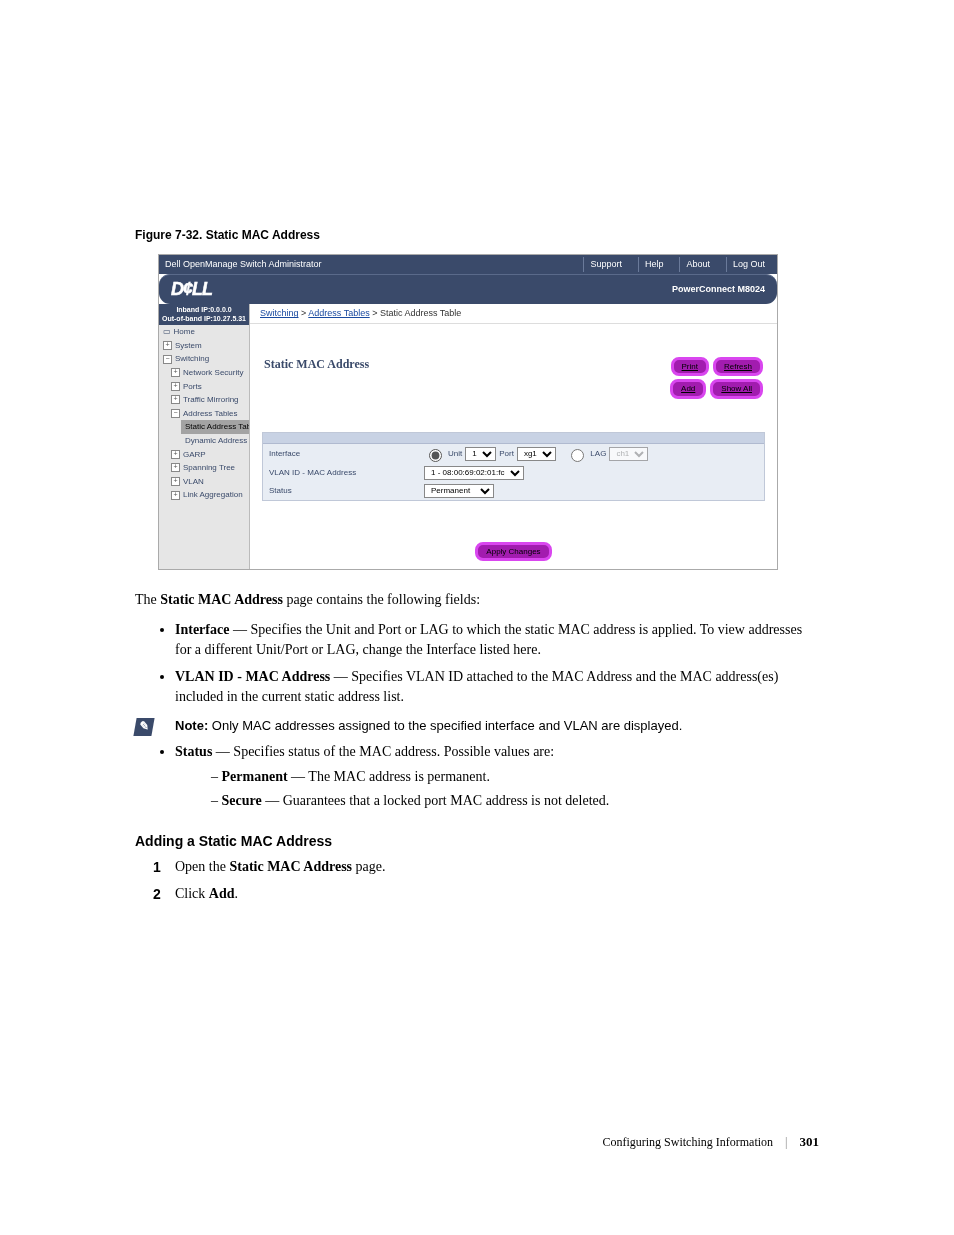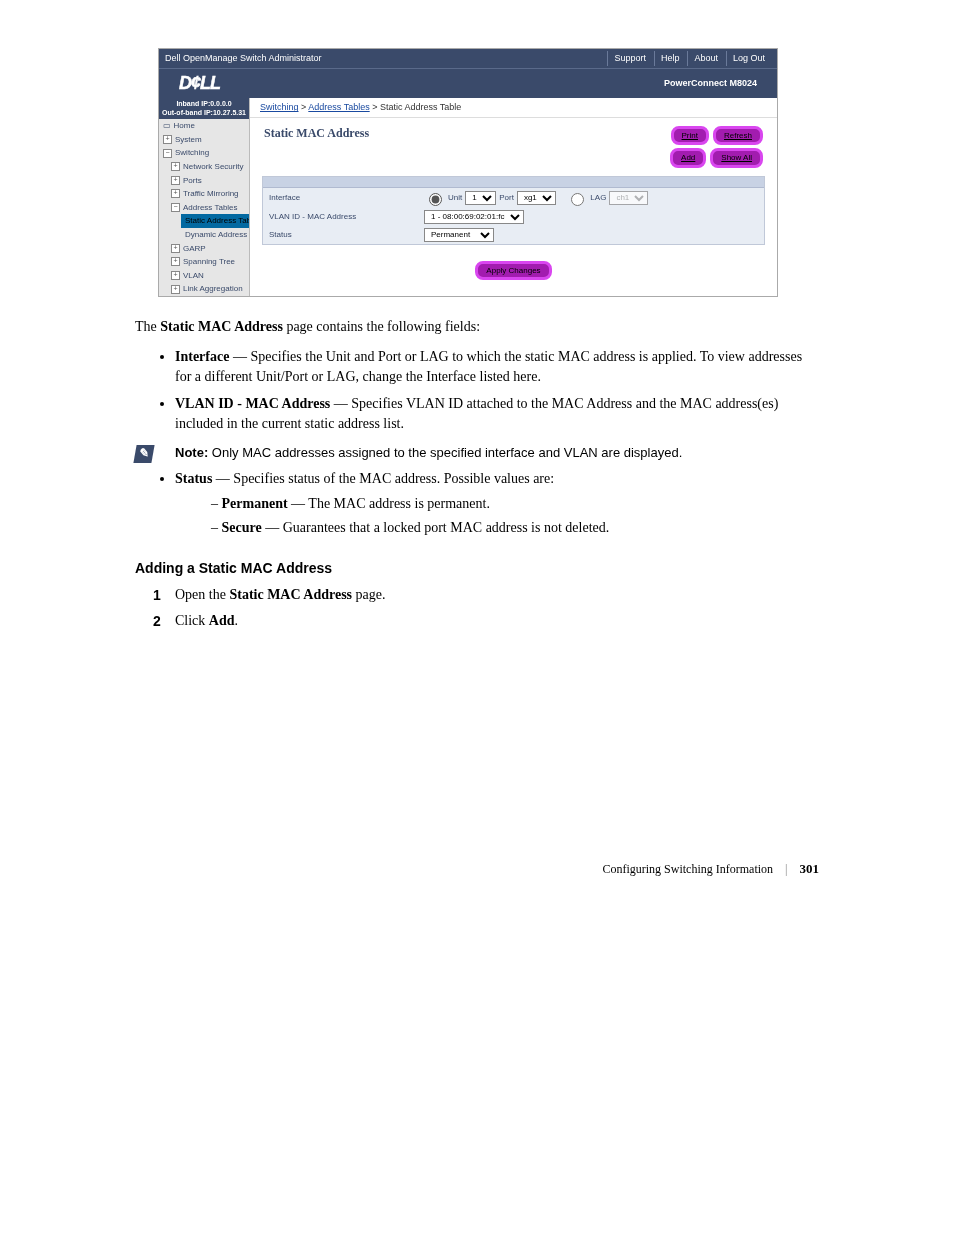--- a/index.html
+++ b/index.html
@@ -34,34 +34,35 @@
   }
   .ss-titlebar {
     background: #3a4a6a;
     color: #fff;
     display: flex;
     align-items: center;
     justify-content: space-between;
     padding: 2px 6px;
     font-size: 9px;
   }
-  .ss-title-right { display: flex; gap: 2px; }
+  .ss-title-right { display: flex; gap: 10px; }
   .ss-title-right span {
     padding: 2px 6px;
     border-left: 1px solid #6a7a9a;
     cursor: pointer;
   }
   .ss-logobar {
     background: #3a4a6a;
     color: #fff;
     display: flex;
     align-items: center;
     justify-content: space-between;
-    padding: 4px 20px;
+    padding: 4px 12px;
     border-top: 1px solid #5a6a8a;
+    border-radius: 11px;
   }
   .dell-logo {
     font-family: Arial, sans-serif;
     font-weight: 900;
     font-style: italic;
     font-size: 18px;
     letter-spacing: -1px;
     -webkit-text-stroke: 0.5px #fff;
   }
   .ss-product {
@@ -94,41 +95,42 @@
   .nav-item {
     padding: 2px 2px 2px 4px;
     display: flex;
     align-items: center;
     gap: 3px;
     color: #3a4a6a;
     white-space: nowrap;
     cursor: pointer;
   }
   .nav-item.sel {
-    background: #0369a1;
+    background: #a3a3a3;
     color: #000;
   }
   .tree-box {
     display: inline-block;
     width: 7px; height: 7px;
     border: 1px solid #888;
     line-height: 6px;
     text-align: center;
     font-size: 7px;
     background: #fff;
     color: #555;
   }
   .indent1 { margin-left: 8px; }
   .indent3 { margin-left: 22px; }
 
   .ss-main {
     flex: 1;
     background: #fff;
     display: flex;
     flex-direction: column;
+    gap: 25px;
   }
   .breadcrumb {
     padding: 4px 10px;
     font-size: 9px;
     color: #333;
     border-bottom: 1px solid #ddd;
   }
   .breadcrumb a { color: #1a4aa0; text-decoration: underline; cursor: pointer; }
   .main-head {
     display: flex;
@@ -265,20 +267,21 @@
     color: #000;
   }
   .footer .sep { color: #888; }
   .footer .pno { font-weight: bold; font-size: 13px; }
 </style>
 </head>
 <body>
 
 <div class="page">
 
+  <div class="fig-caption">Figure 7-32.    Static MAC Address</div>
 
   <div class="screenshot">
 
     <div class="ss-titlebar">
       <span>Dell OpenManage Switch Administrator</span>
       <div class="ss-title-right">
         <span>Support</span>
         <span>Help</span>
         <span>About</span>
         <span>Log Out</span>

